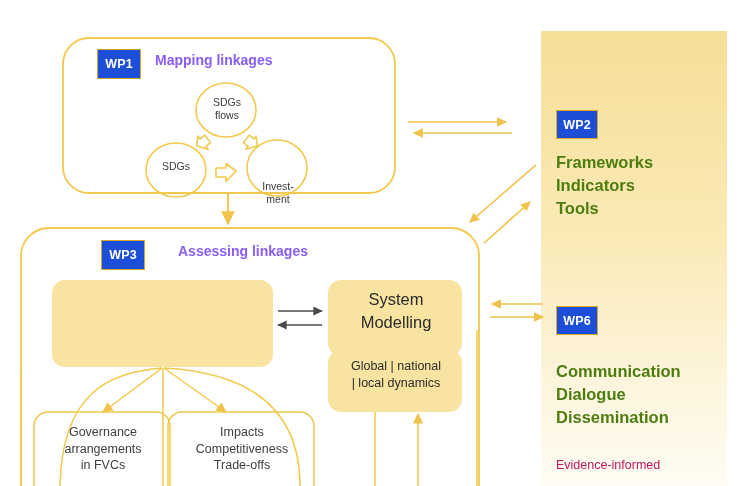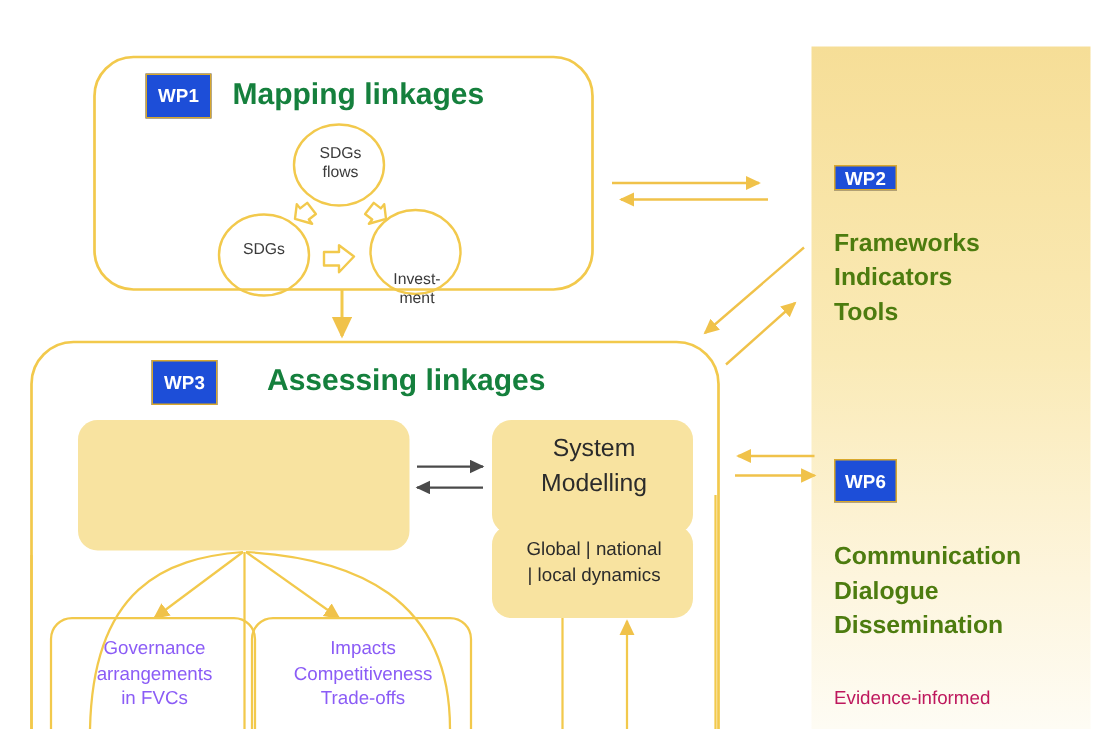--- a/index.html
+++ b/index.html
@@ -39,29 +39,29 @@
     font-weight: bold;
     font-size: 12.5px;
     letter-spacing: 0.1px;
     display: flex;
     align-items: center;
     justify-content: center;
     box-sizing: border-box;
   }
   #wp1-badge { left: 97px;  top: 49px;  width: 44px; height: 30px; }
   #wp3-badge { left: 101px; top: 240px; width: 44px; height: 30px; }
-  #wp2-badge { left: 556px; top: 110px; width: 42px; height: 17px; }
+  #wp2-badge { left: 556px; top: 110px; width: 42px; height: 29px; }
   #wp6-badge { left: 556px; top: 306px; width: 42px; height: 29px; }
 
   
   .section-title {
     position: absolute;
-    color: #15803d;
+    color: #8b5cf6;
     font-weight: bold;
-    font-size: 20px;
+    font-size: 14px;
     white-space: nowrap;
   }
   #wp1-title { left: 155px; top: 52px; }
   #wp3-title { left: 178px; top: 243px; }
 
   
   .panel-head {
     position: absolute;
     color: #4d7c0f;
     font-weight: bold;
@@ -114,21 +114,21 @@
     left: 330px; top: 358px; width: 132px;
     font-size: 12.5px;
     line-height: 17px;
     white-space: pre-line;
   }
 
   
   .sub-box-label {
     position: absolute;
     text-align: center;
-    color: #8b5cf6;
+    color: #404040;
     font-size: 12.5px;
     line-height: 16.5px;
     white-space: pre-line;
   }
   #lbl-gov { left: 42px;  top: 424px; width: 122px; }
   #lbl-imp { left: 172px; top: 424px; width: 140px; }
 </style>
 </head>
 <body>
 

